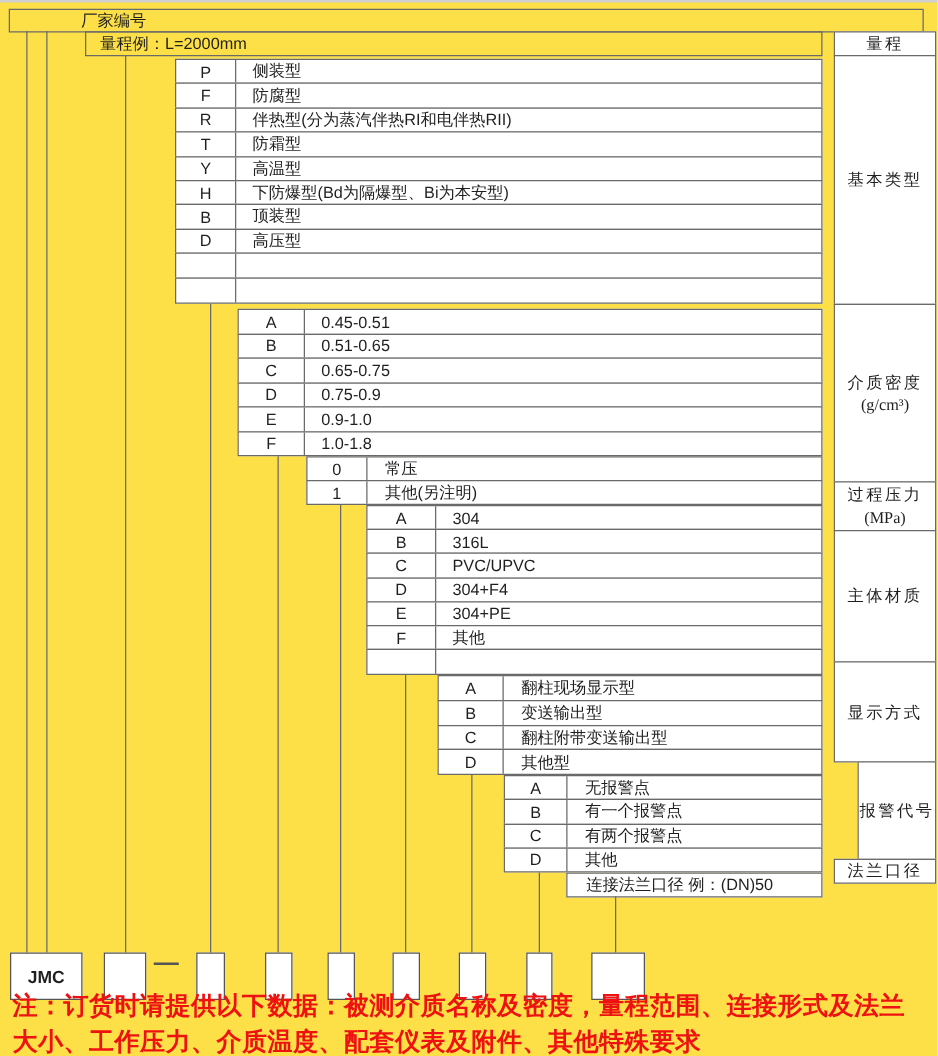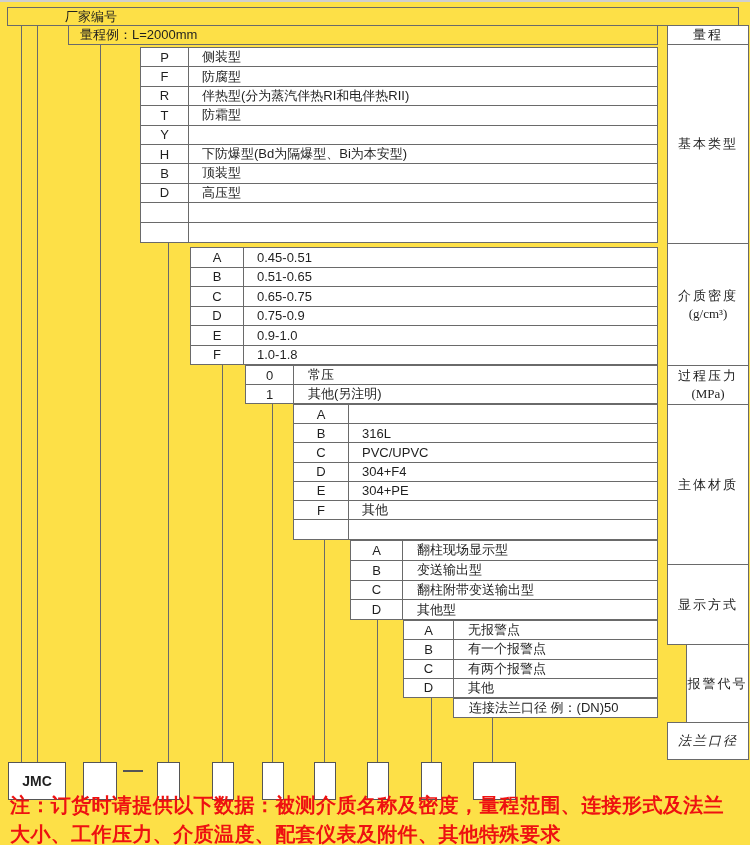--- a/index.html
+++ b/index.html
@@ -84,20 +84,21 @@
     <div class="r">
         <div class="c">R</div>
         <div class="d">伴热型(分为蒸汽伴热RI和电伴热RII)</div>
       </div>
     <div class="r">
         <div class="c">T</div>
         <div class="d">防霜型</div>
       </div>
     <div class="r">
         <div class="c">Y</div>
+        <div class="d">高温型</div>
       </div>
     <div class="r">
         <div class="c">H</div>
         <div class="d">下防爆型(Bd为隔爆型、Bi为本安型)</div>
       </div>
     <div class="r">
         <div class="c">B</div>
         <div class="d">顶装型</div>
       </div>
     <div class="r">
@@ -148,20 +149,21 @@
       </div>
     <div class="r">
         <div class="c">1</div>
         <div class="d">其他(另注明)</div>
       </div>
   </div>
 
   <div class="abs sec" id="sec-material">
     <div class="r">
         <div class="c">A</div>
+        <div class="d">304</div>
       </div>
     <div class="r">
         <div class="c">B</div>
         <div class="d">316L</div>
       </div>
     <div class="r">
         <div class="c">C</div>
         <div class="d">PVC/UPVC</div>
       </div>
     <div class="r">
@@ -226,38 +228,38 @@
       </div>
   </div>
 
   <div class="abs" id="labels">
     <div class="lab" style="height:20px;">
         <span>量程</span>
       </div>
     <div class="lab" style="height:200px;">
         <span>基本类型</span>
       </div>
-    <div class="lab" style="height:123px;">
+    <div class="lab" style="height:143px;">
         <span>介质密度</span>
         <span class="sub">(g/cm³)</span>
       </div>
     <div class="lab" style="height:40px;">
         <span>过程压力</span>
         <span class="sub">(MPa)</span>
       </div>
-    <div class="lab" style="height:161px;">
+    <div class="lab" style="height:106px;">
         <span>主体材质</span>
       </div>
     <div class="lab" style="height:81px;">
         <span>显示方式</span>
       </div>
     <div class="lab" style="height:79px;margin-left:19px;">
         <span>报警代号</span>
       </div>
-    <div class="lab" style="height:38px;font-style:italic;">
+    <div class="lab" style="height:20px;">
         <span>法兰口径</span>
       </div>
   </div>
 
   <div class="abs vl" style="left:21px;top:25px;height:738px;"></div>
   <div class="abs vl" style="left:37px;top:25px;height:738px;"></div>
   <div class="abs vl" style="left:100px;top:44px;height:719px;"></div>
   <div class="abs vl" style="left:168px;top:243px;height:520px;"></div>
   <div class="abs vl" style="left:222px;top:365px;height:398px;"></div>
   <div class="abs vl" style="left:272px;top:404px;height:359px;"></div>

